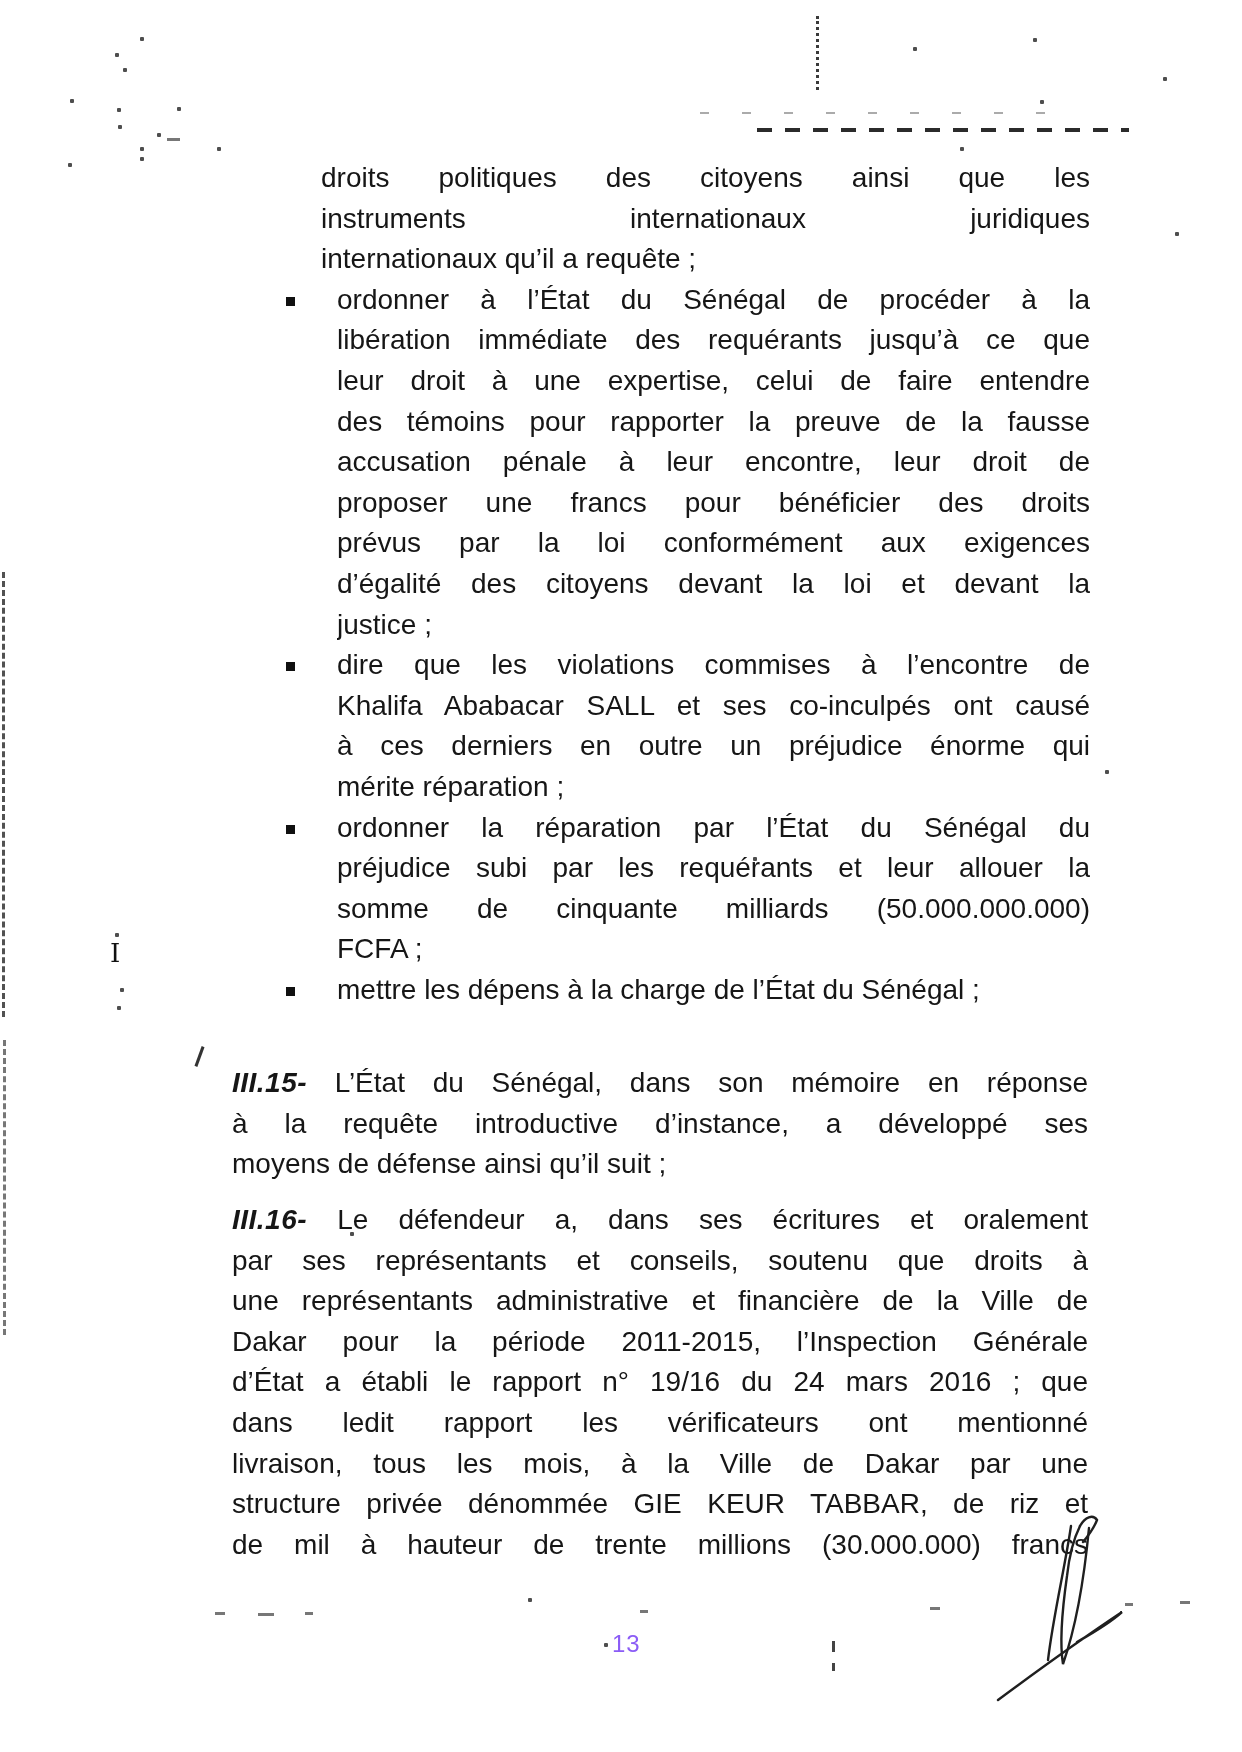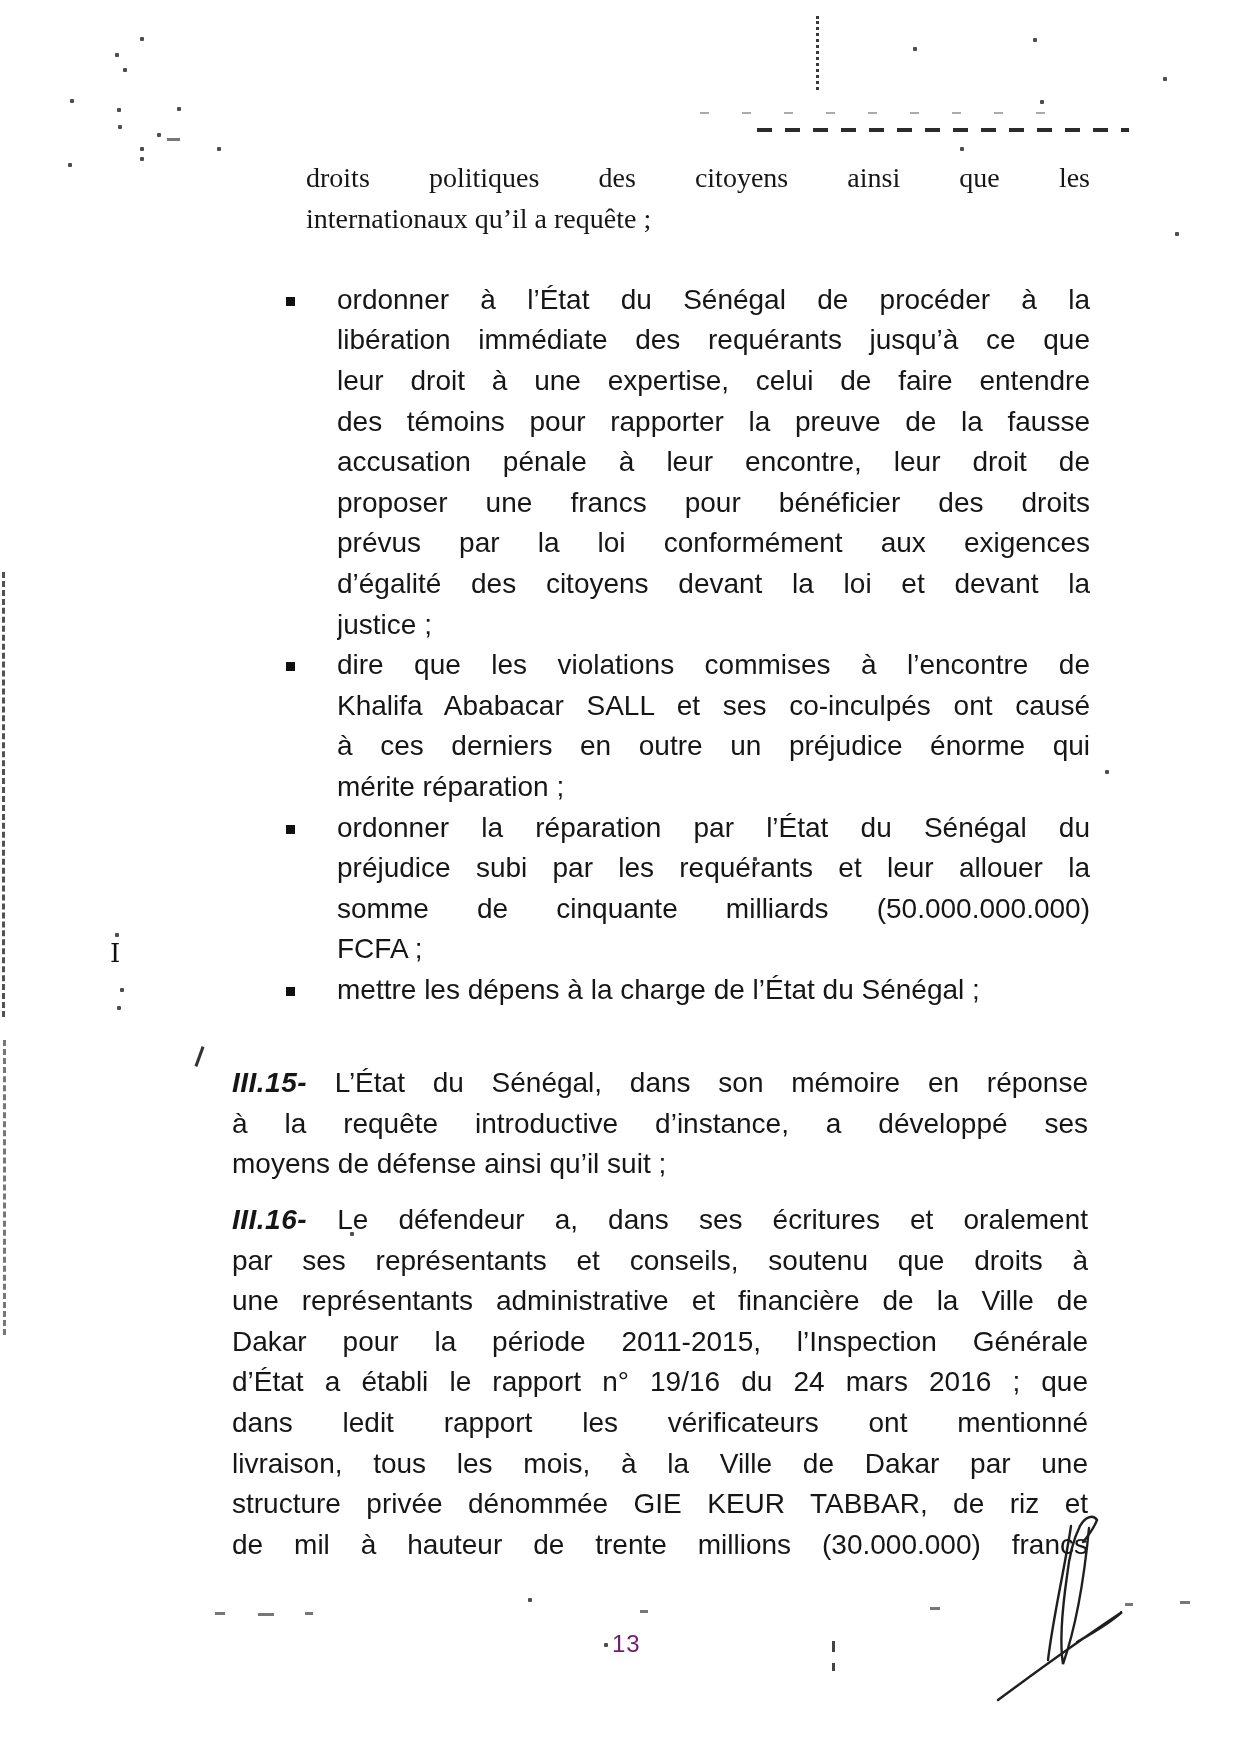--- a/index.html
+++ b/index.html
@@ -14,31 +14,31 @@
   .page{position:absolute;inset:0;background:#fff;}
 
   
   .textblock{position:absolute;font-size:28px;line-height:40.6px;}
   .line{height:40.6px;overflow:hidden;text-align:left;}
   .line.just{text-align:justify;}
   .line.just::after{content:"";display:inline-block;width:100%;height:0;}
   .plabel{font-weight:bold;letter-spacing:.5px;font-style:italic;}
 
   #cont-block{left:283px;top:158px;width:807px;}
-  #cont-block .lines{margin-left:23px;font-family:Liberation Serif, serif;}
+  #cont-block .lines{margin-left:38px;}
   #bullets-block{left:283px;top:279.8px;width:807px;}
   .bullet-item{position:relative;}
   .bullet-item .lines{margin-left:54px;}
   .bullet-marker{position:absolute;left:3px;top:17px;width:9px;height:9px;background:#101010;}
   #para-0{left:232px;top:1063px;width:856px;}
   #para-1{left:232px;top:1200px;width:856px;}
 
   #page-number{
     position:absolute;left:612px;top:1630px;
-    font-size:24px;letter-spacing:1px;color:#701a75;
+    font-size:24px;letter-spacing:1px;color:#8b5cf6;
   }
 
   
   .speck{position:absolute;background:#2f2f2f;width:4px;height:4px;border-radius:1px;opacity:.85;}
   .dash-speck{position:absolute;background:#555;height:3px;opacity:.8;}
   #left-dash-1{position:absolute;left:2px;top:572px;height:445px;width:0;border-left:3px dashed #3f3f3f;opacity:.9;}
   #left-dash-2{position:absolute;left:3px;top:1040px;height:295px;width:0;border-left:3px dashed #4a4a4a;opacity:.75;}
   #top-right-dotted{position:absolute;left:816px;top:16px;height:74px;width:0;border-left:3px dotted #3a3a3a;}
   #hdash-main{position:absolute;left:757px;top:128px;width:372px;height:4px;
     background:repeating-linear-gradient(90deg,#2b2b2b 0 15px,transparent 15px 28px);}
@@ -101,20 +101,21 @@
         <div class="dash-speck" style="left: 640px; top: 1610px; width: 8px;"></div>
         <div class="dash-speck" style="left: 930px; top: 1607px; width: 10px;"></div>
         <div class="dash-speck" style="left: 1125px; top: 1603px; width: 8px;"></div>
         <div class="dash-speck" style="left: 1180px; top: 1601px; width: 10px;"></div>
       </div>
   </div>
 
   <section class="textblock" id="cont-block">
     <div class="lines" id="cont-lines">
         <div class="line just">droits politiques des citoyens ainsi que les</div>
+        <div class="line just">instruments internationaux juridiques</div>
         <div class="line">internationaux qu’il a requête ;</div>
       </div>
   </section>
 
   <section class="textblock" id="bullets-block">
       <div class="bullet-item">
         <span class="bullet-marker"></span>
         <div class="lines">
           <div class="line just">ordonner à l’État du Sénégal de procéder à la</div>
           <div class="line just">libération immédiate des requérants jusqu’à ce que</div>

